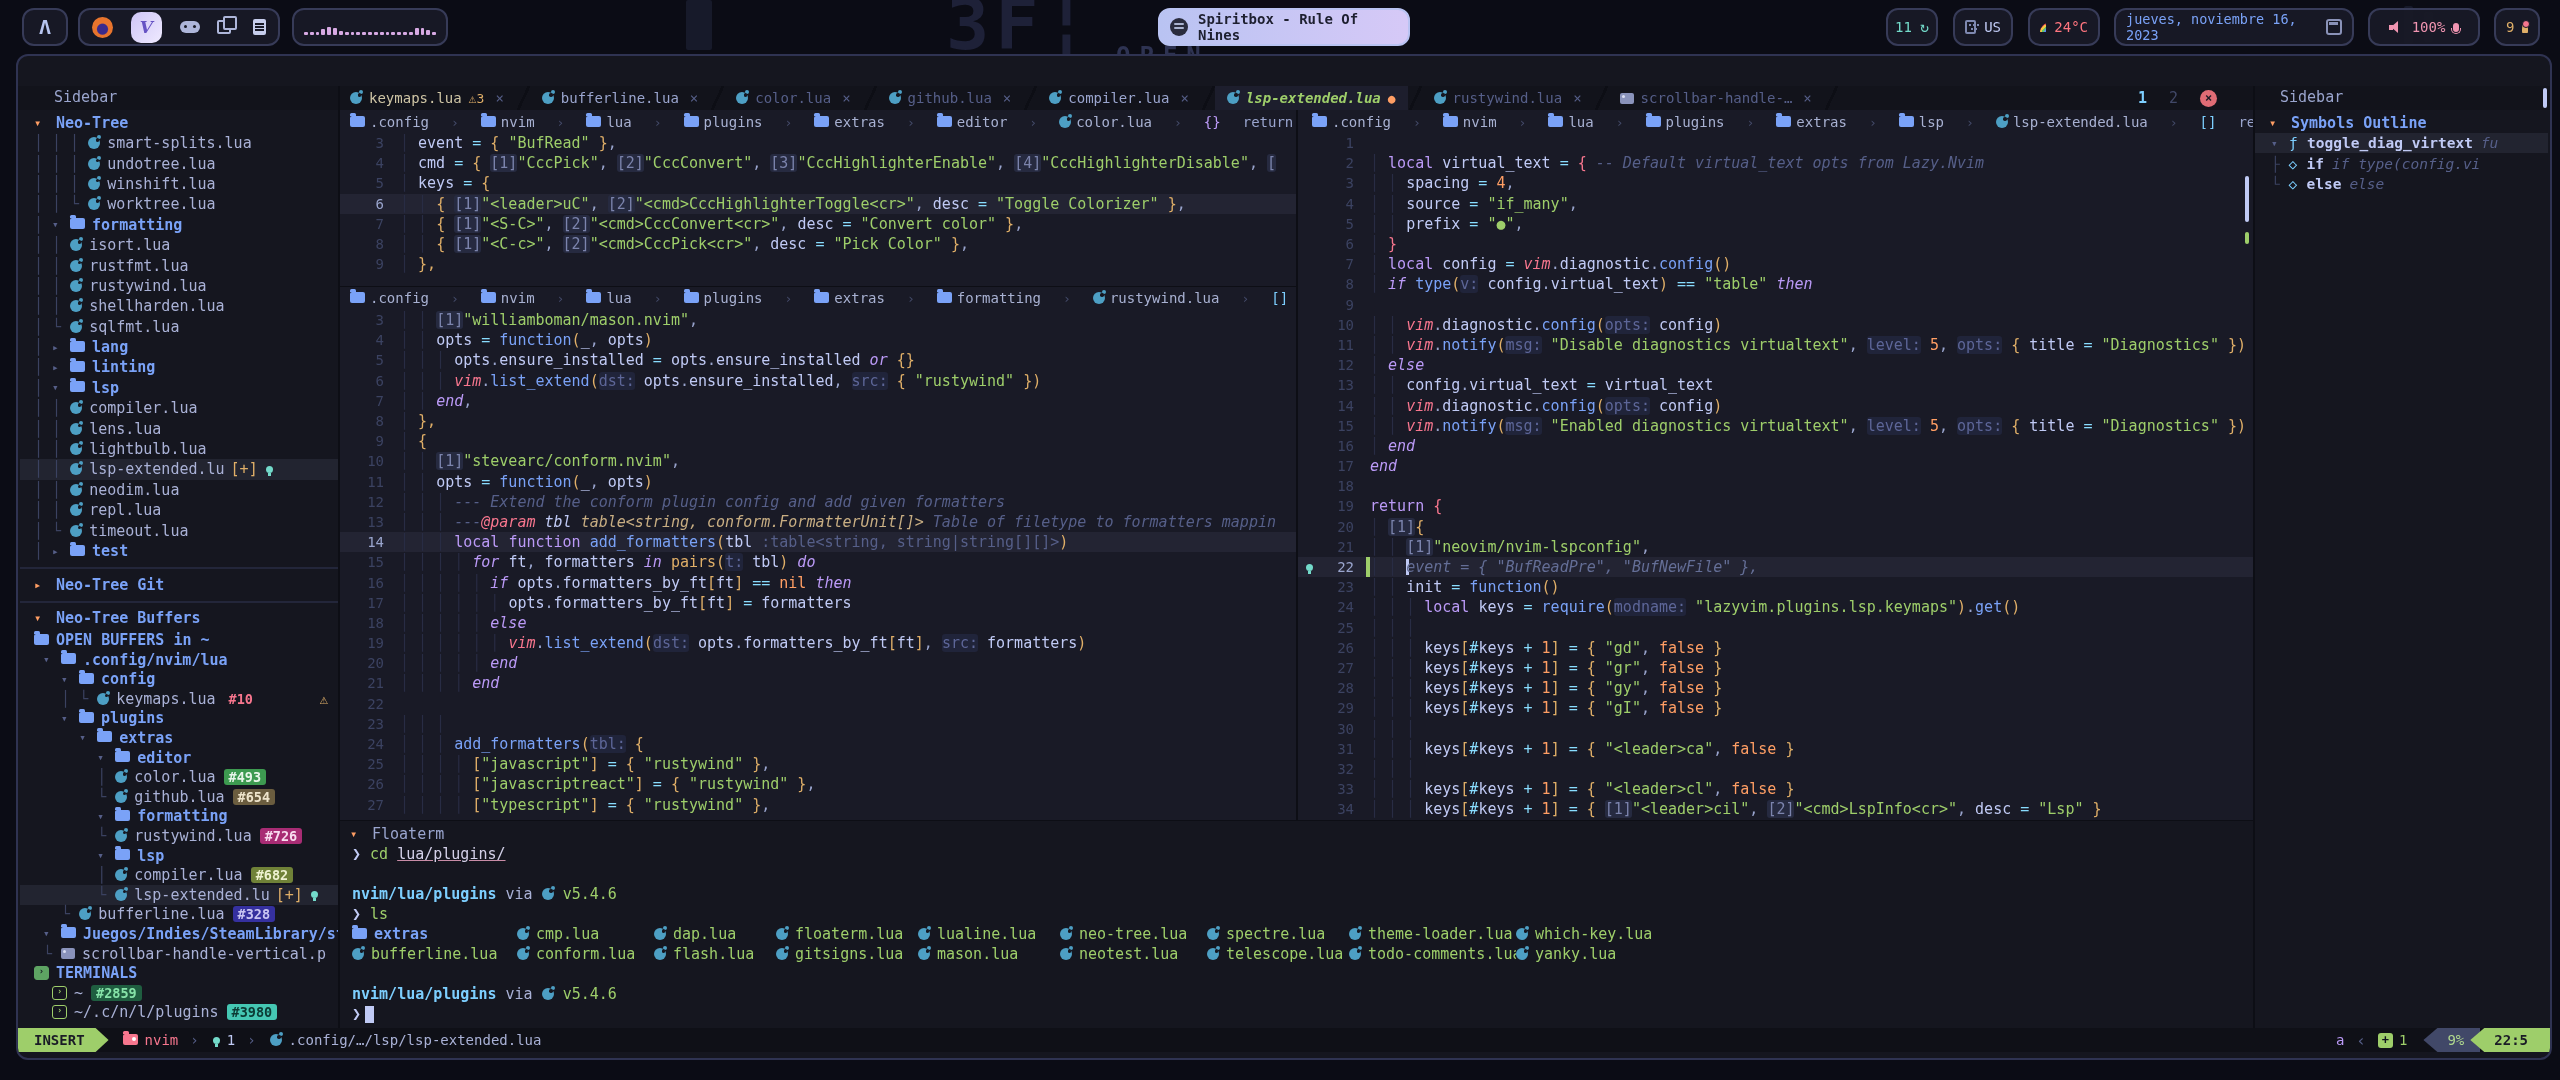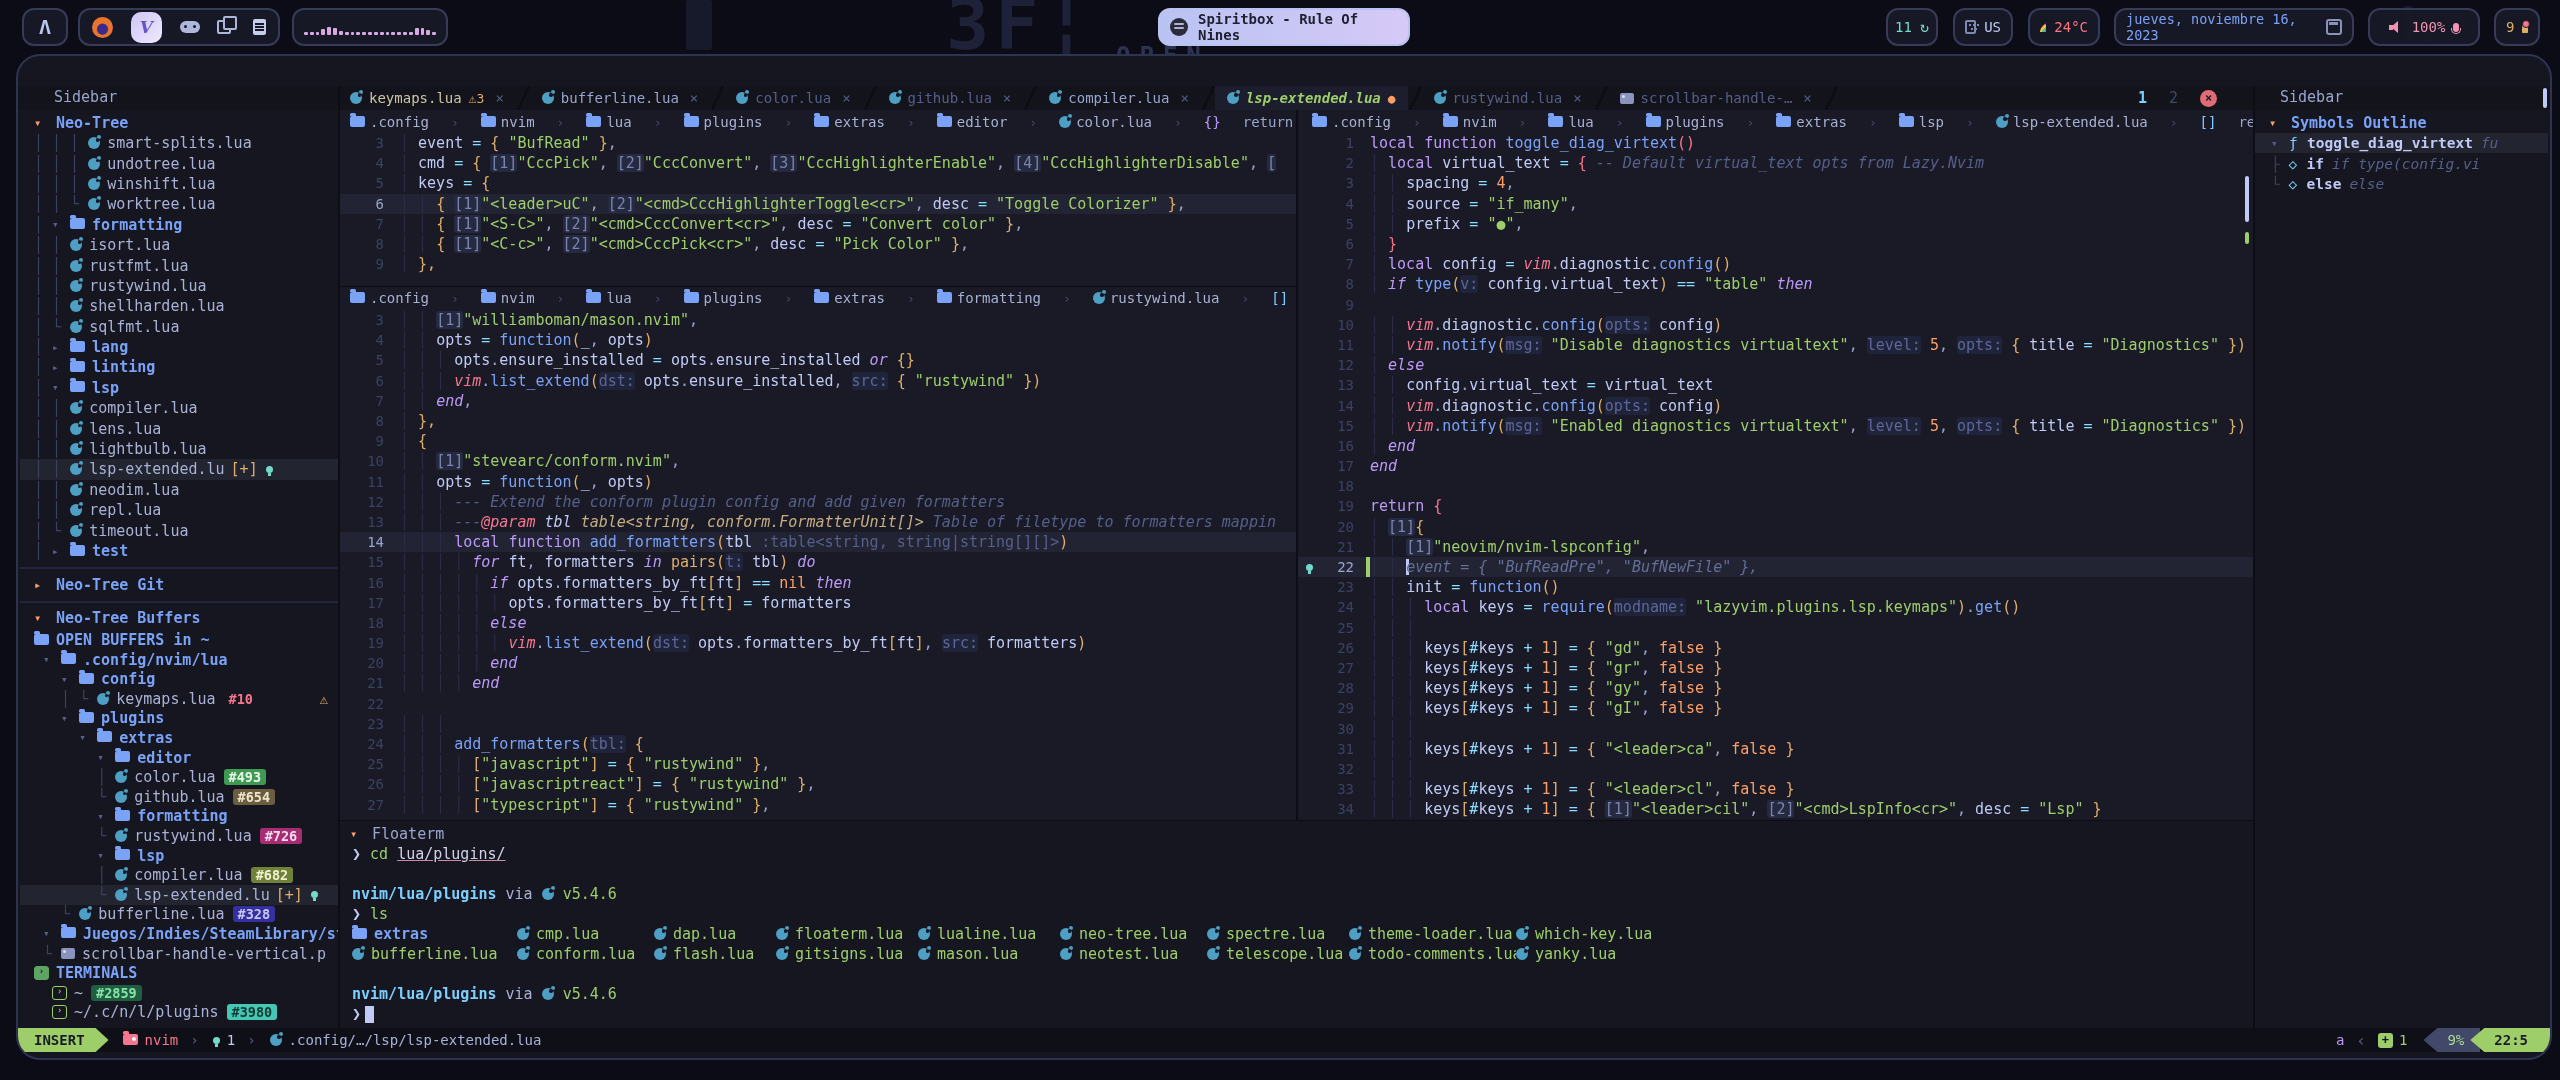--- a/index.html
+++ b/index.html
@@ -56,21 +56,21 @@
   .ic-speaker::after{content:"";position:absolute;left:2px;top:1px;border-top:6px solid transparent;
       border-bottom:6px solid transparent;border-right:7px solid #f195b2}
   .ic-mic{width:6px;height:9px;border-radius:3px;background:#f195b2;position:relative;flex:none}
   .ic-mic::after{content:"";position:absolute;left:-2px;top:5px;width:8px;height:5px;border:1.5px solid #f195b2;
       border-top:none;border-radius:0 0 6px 6px}
   .ic-bell{width:12px;height:11px;background:#e0af68;border-radius:50% 50% 10% 10%/65% 65% 18% 18%;position:relative}
   .ic-bell::after{content:"";position:absolute;right:-2px;top:-2px;width:6px;height:6px;border-radius:50%;
       background:#f7768e;border:1px solid #181926}
   
   .window{left:16px;top:54px;width:2532px;height:1002px;background:#15161f;border:2px solid #2f3352;
-      border-radius:24px;overflow:hidden}
+      border-radius:12px;overflow:hidden}
   .strip{left:0;top:30px;width:100%;height:24px;background:#12131b}
   .v-div{width:2px;background:#0d0e15}
   .h-div{height:1px;background:#0d0e15}
   .side-title{color:#9aa5ce;font-size:15px}
   
   .tabs{left:320px;top:30px;height:24px;display:flex;align-items:center}
   .tab{display:flex;align-items:center;gap:7px;padding:0 12px;height:24px;font-size:14px;color:#9aa5ce;white-space:nowrap}
   .tab.dim{color:#565f89}
   .tab.warned{color:#cfc5a5}
   .tab.active{background:#1d1e2d;color:#9ece6a;font-style:italic;font-weight:bold}
@@ -549,21 +549,21 @@
           <span>lsp-extended.lua</span>
         </span>
         <span class="sep">›</span>
         <span class="bb">[]</span>
         <span class="bt">return</span>
         <span class="sep">›</span>
         <span class="bs">{}</span>
         <span class="bt">[1]</span>
       </div>
     <div class="abs code-lines" id="lines-rp" style="left:958px;top:77px;width:955px;height:688px">
-        <div class="cl"><span class="sign" style="width: 22px;"></span><span class="num">1</span><span class="gitcol"></span><span class="txt"><span class="tk-k">local </span><span class="tk-k">function </span><span class="tk-b">toggle_diag_virtext</span><span class="tk-r">()</span></span></div>
+        <div class="cl"><span class="sign" style="width: 22px;"></span><span class="num">1</span><span class="gitcol"></span></div>
         <div class="cl"><span class="sign" style="width: 22px;"></span><span class="num">2</span><span class="gitcol"></span><span class="txt"><span class="tk-ig">│ </span><span class="tk-k">local </span><span class="tk-w">virtual_text</span><span class="tk-o"> = </span><span class="tk-r">{ </span><span class="tk-c">-- Default virtual_text opts from Lazy.Nvim</span></span></div>
         <div class="cl"><span class="sign" style="width: 22px;"></span><span class="num">3</span><span class="gitcol"></span><span class="txt"><span class="tk-ig">│ │ </span><span class="tk-w">spacing</span><span class="tk-o"> = </span><span class="tk-n">4</span><span class="tk-p">,</span></span></div>
         <div class="cl"><span class="sign" style="width: 22px;"></span><span class="num">4</span><span class="gitcol"></span><span class="txt"><span class="tk-ig">│ │ </span><span class="tk-w">source</span><span class="tk-o"> = </span><span class="tk-s">"if_many"</span><span class="tk-p">,</span></span></div>
         <div class="cl"><span class="sign" style="width: 22px;"></span><span class="num">5</span><span class="gitcol"></span><span class="txt"><span class="tk-ig">│ │ </span><span class="tk-w">prefix</span><span class="tk-o"> = </span><span class="tk-s">"●"</span><span class="tk-p">,</span></span></div>
         <div class="cl"><span class="sign" style="width: 22px;"></span><span class="num">6</span><span class="gitcol"></span><span class="txt"><span class="tk-ig">│ </span><span class="tk-r">}</span></span></div>
         <div class="cl"><span class="sign" style="width: 22px;"></span><span class="num">7</span><span class="gitcol"></span><span class="txt"><span class="tk-ig">│ </span><span class="tk-k">local </span><span class="tk-w">config</span><span class="tk-o"> = </span><span class="tk-ri">vim</span><span class="tk-p">.</span><span class="tk-w">diagnostic</span><span class="tk-p">.</span><span class="tk-b">config</span><span class="tk-y">()</span></span></div>
         <div class="cl"><span class="sign" style="width: 22px;"></span><span class="num">8</span><span class="gitcol"></span><span class="txt"><span class="tk-ig">│ </span><span class="tk-kc">if </span><span class="tk-b">type</span><span class="tk-y">(</span><span class="tk-i">v:</span><span class="tk-w"> config</span><span class="tk-p">.</span><span class="tk-w">virtual_text</span><span class="tk-y">)</span><span class="tk-o"> == </span><span class="tk-s">"table"</span><span class="tk-kc"> then</span></span></div>
         <div class="cl"><span class="sign" style="width: 22px;"></span><span class="num">9</span><span class="gitcol"></span></div>
         <div class="cl"><span class="sign" style="width: 22px;"></span><span class="num">10</span><span class="gitcol"></span><span class="txt"><span class="tk-ig">│ │ </span><span class="tk-ri">vim</span><span class="tk-p">.</span><span class="tk-w">diagnostic</span><span class="tk-p">.</span><span class="tk-b">config</span><span class="tk-y">(</span><span class="tk-i">opts:</span><span class="tk-w"> config</span><span class="tk-y">)</span></span></div>
         <div class="cl"><span class="sign" style="width: 22px;"></span><span class="num">11</span><span class="gitcol"></span><span class="txt"><span class="tk-ig">│ │ </span><span class="tk-ri">vim</span><span class="tk-p">.</span><span class="tk-b">notify</span><span class="tk-y">(</span><span class="tk-i">msg:</span><span class="tk-s"> "Disable diagnostics virtualtext"</span><span class="tk-p">, </span><span class="tk-i">level:</span><span class="tk-n"> 5</span><span class="tk-p">, </span><span class="tk-i">opts:</span><span class="tk-y"> { </span><span class="tk-w">title</span><span class="tk-o"> = </span><span class="tk-s">"Diagnostics"</span><span class="tk-y"> })</span></span></div>

